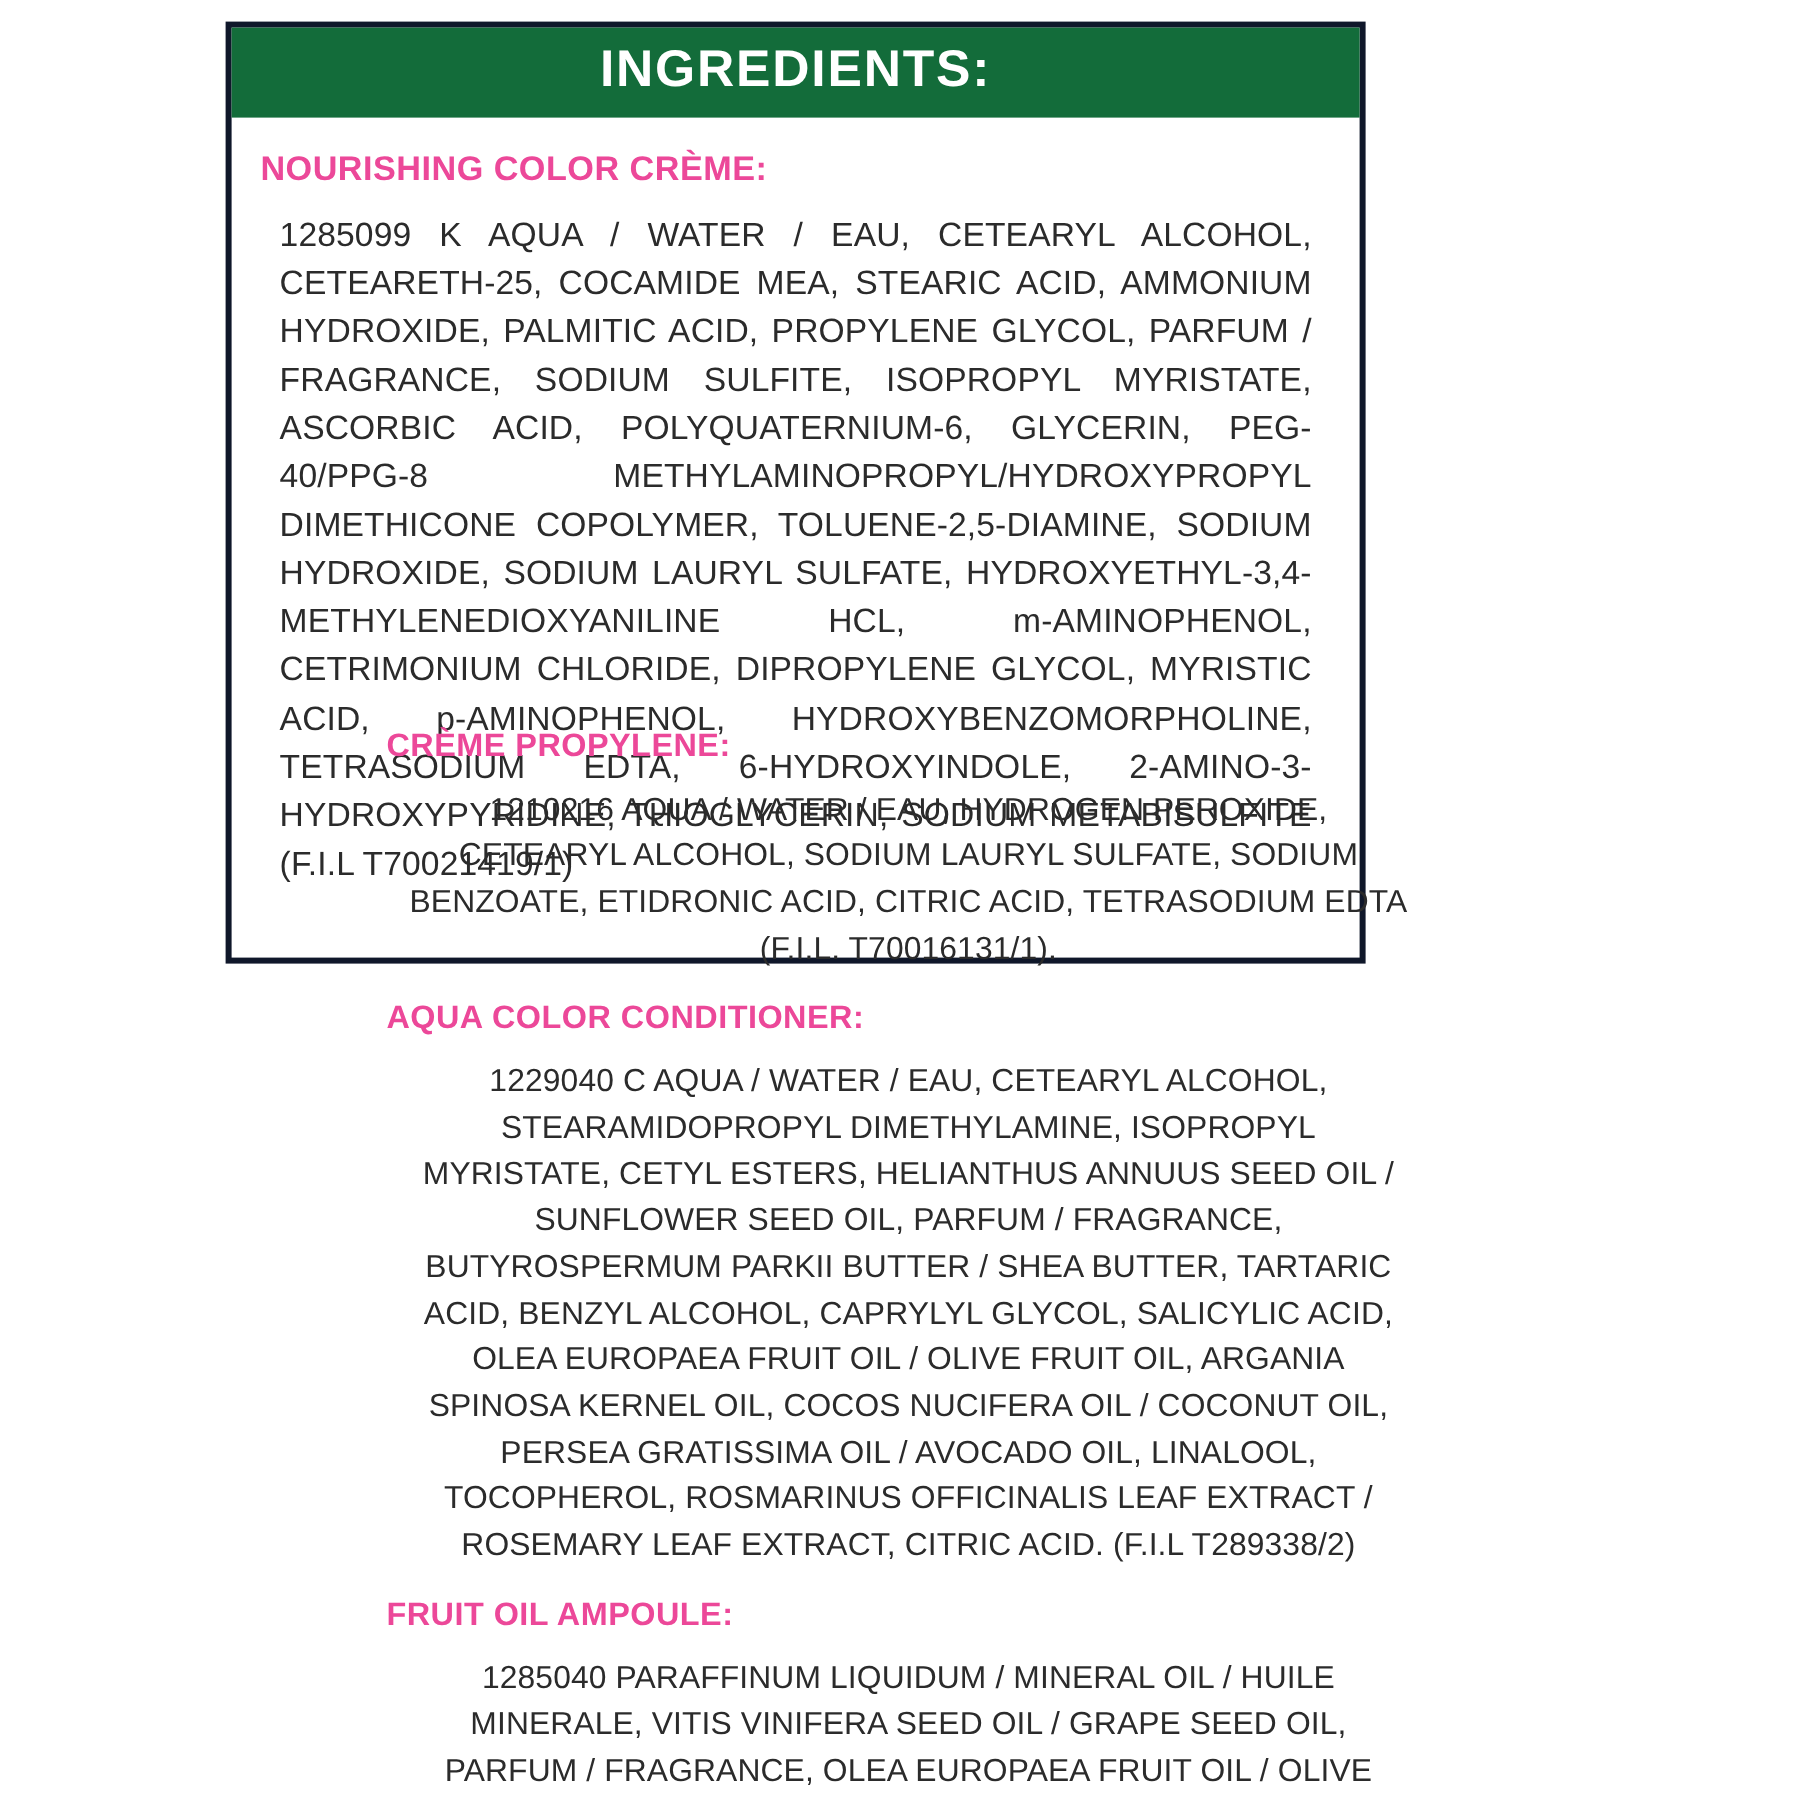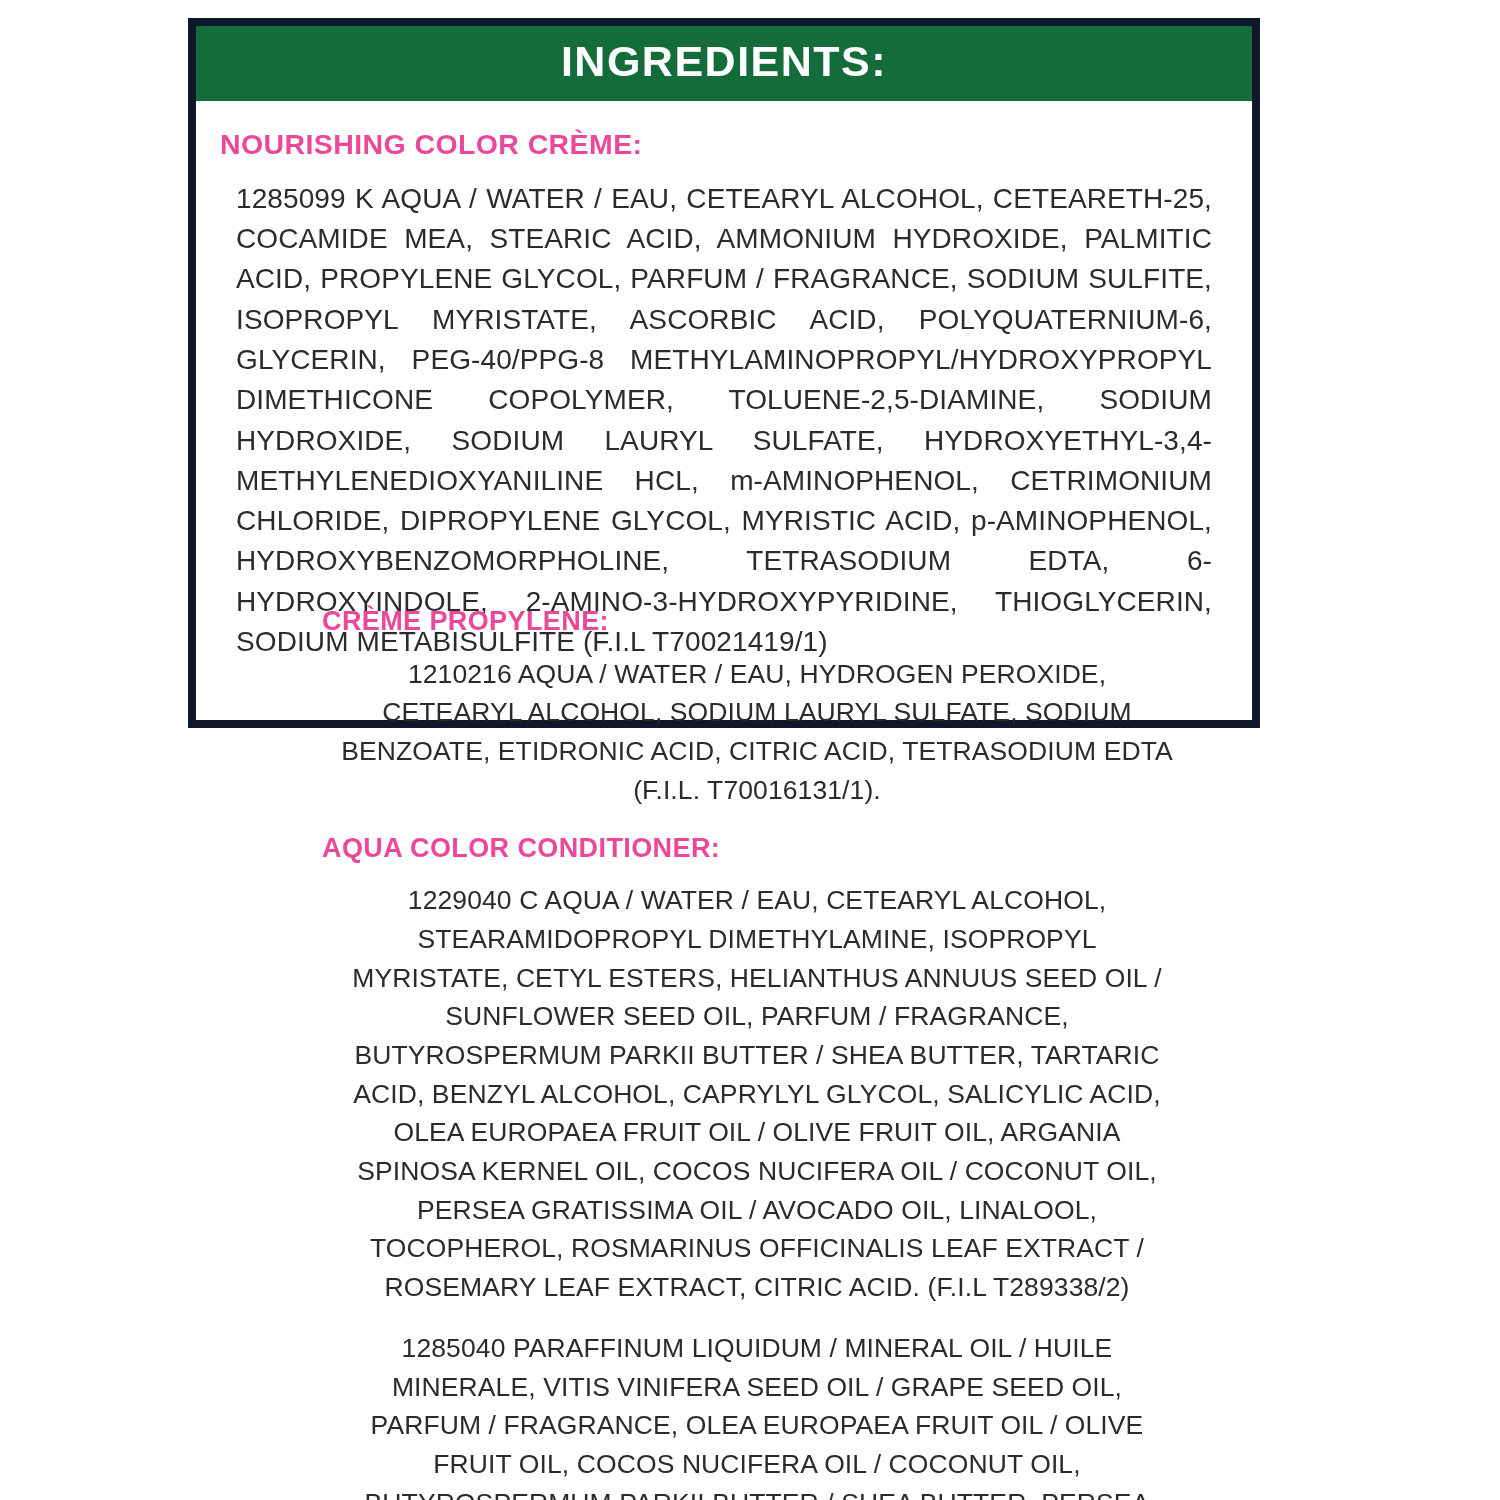--- a/index.html
+++ b/index.html
@@ -14,22 +14,22 @@
     color: #1c1c1c;
     position: relative;
     overflow: hidden;
   }
 
   
   .panel {
     position: absolute;
     left: 188px;
     top: 18px;
-    width: 1072px;
-    border: 8px solid #0f172a;
+    width: 950px;
+    border: 5px solid #0f172a;
     box-sizing: border-box;
     background: #ffffff;
   }
   .panel-header {
     background: #136c3a;
     color: #ffffff;
     text-align: center;
     font-size: 43px;
     font-weight: bold;
     letter-spacing: 1.5px;
@@ -98,16 +98,17 @@
     <h2 class="section-title">CRÈME PROPYLENE:</h2>
     <p class="section-body">1210216 AQUA / WATER / EAU, HYDROGEN PEROXIDE, CETEARYL ALCOHOL, SODIUM LAURYL SULFATE, SODIUM BENZOATE, ETIDRONIC ACID, CITRIC ACID, TETRASODIUM EDTA (F.I.L. T70016131/1).</p>
   </div>
 
   <div class="block">
     <h2 class="section-title">AQUA COLOR CONDITIONER:</h2>
     <p class="section-body">1229040 C AQUA / WATER / EAU, CETEARYL ALCOHOL, STEARAMIDOPROPYL DIMETHYLAMINE, ISOPROPYL MYRISTATE, CETYL ESTERS, HELIANTHUS ANNUUS SEED OIL / SUNFLOWER SEED OIL, PARFUM / FRAGRANCE, BUTYROSPERMUM PARKII BUTTER / SHEA BUTTER, TARTARIC ACID, BENZYL ALCOHOL, CAPRYLYL GLYCOL, SALICYLIC ACID, OLEA EUROPAEA FRUIT OIL / OLIVE FRUIT OIL, ARGANIA SPINOSA KERNEL OIL, COCOS NUCIFERA OIL / COCONUT OIL, PERSEA GRATISSIMA OIL / AVOCADO OIL, LINALOOL, TOCOPHEROL, ROSMARINUS OFFICINALIS LEAF EXTRACT / ROSEMARY LEAF EXTRACT, CITRIC ACID. (F.I.L T289338/2)</p>
   </div>
 
   <div class="block">
+    <h2 class="section-title">FRUIT OIL AMPOULE:</h2>
     <p class="section-body">1285040 PARAFFINUM LIQUIDUM / MINERAL OIL / HUILE MINERALE, VITIS VINIFERA SEED OIL / GRAPE SEED OIL, PARFUM / FRAGRANCE, OLEA EUROPAEA FRUIT OIL / OLIVE FRUIT OIL, COCOS NUCIFERA OIL / COCONUT OIL, BUTYROSPERMUM PARKII BUTTER / SHEA BUTTER, PERSEA GRATISSIMA OIL / AVOCADO OIL, TOCOPHEROL, HELIANTHUS ANNUUS SEED OIL / SUNFLOWER SEED OIL, ROSMARINUS OFFICINALIS EXTRACT / ROSEMARY EXTRACT, ROSMARINUS OFFICINALIS LEAF EXTRACT / ROSEMARY LEAF EXTRACT, CITRIC ACID (F.I.L T70016175/1)</p>
   </div>
 
 </div>
 
 </body></html>

